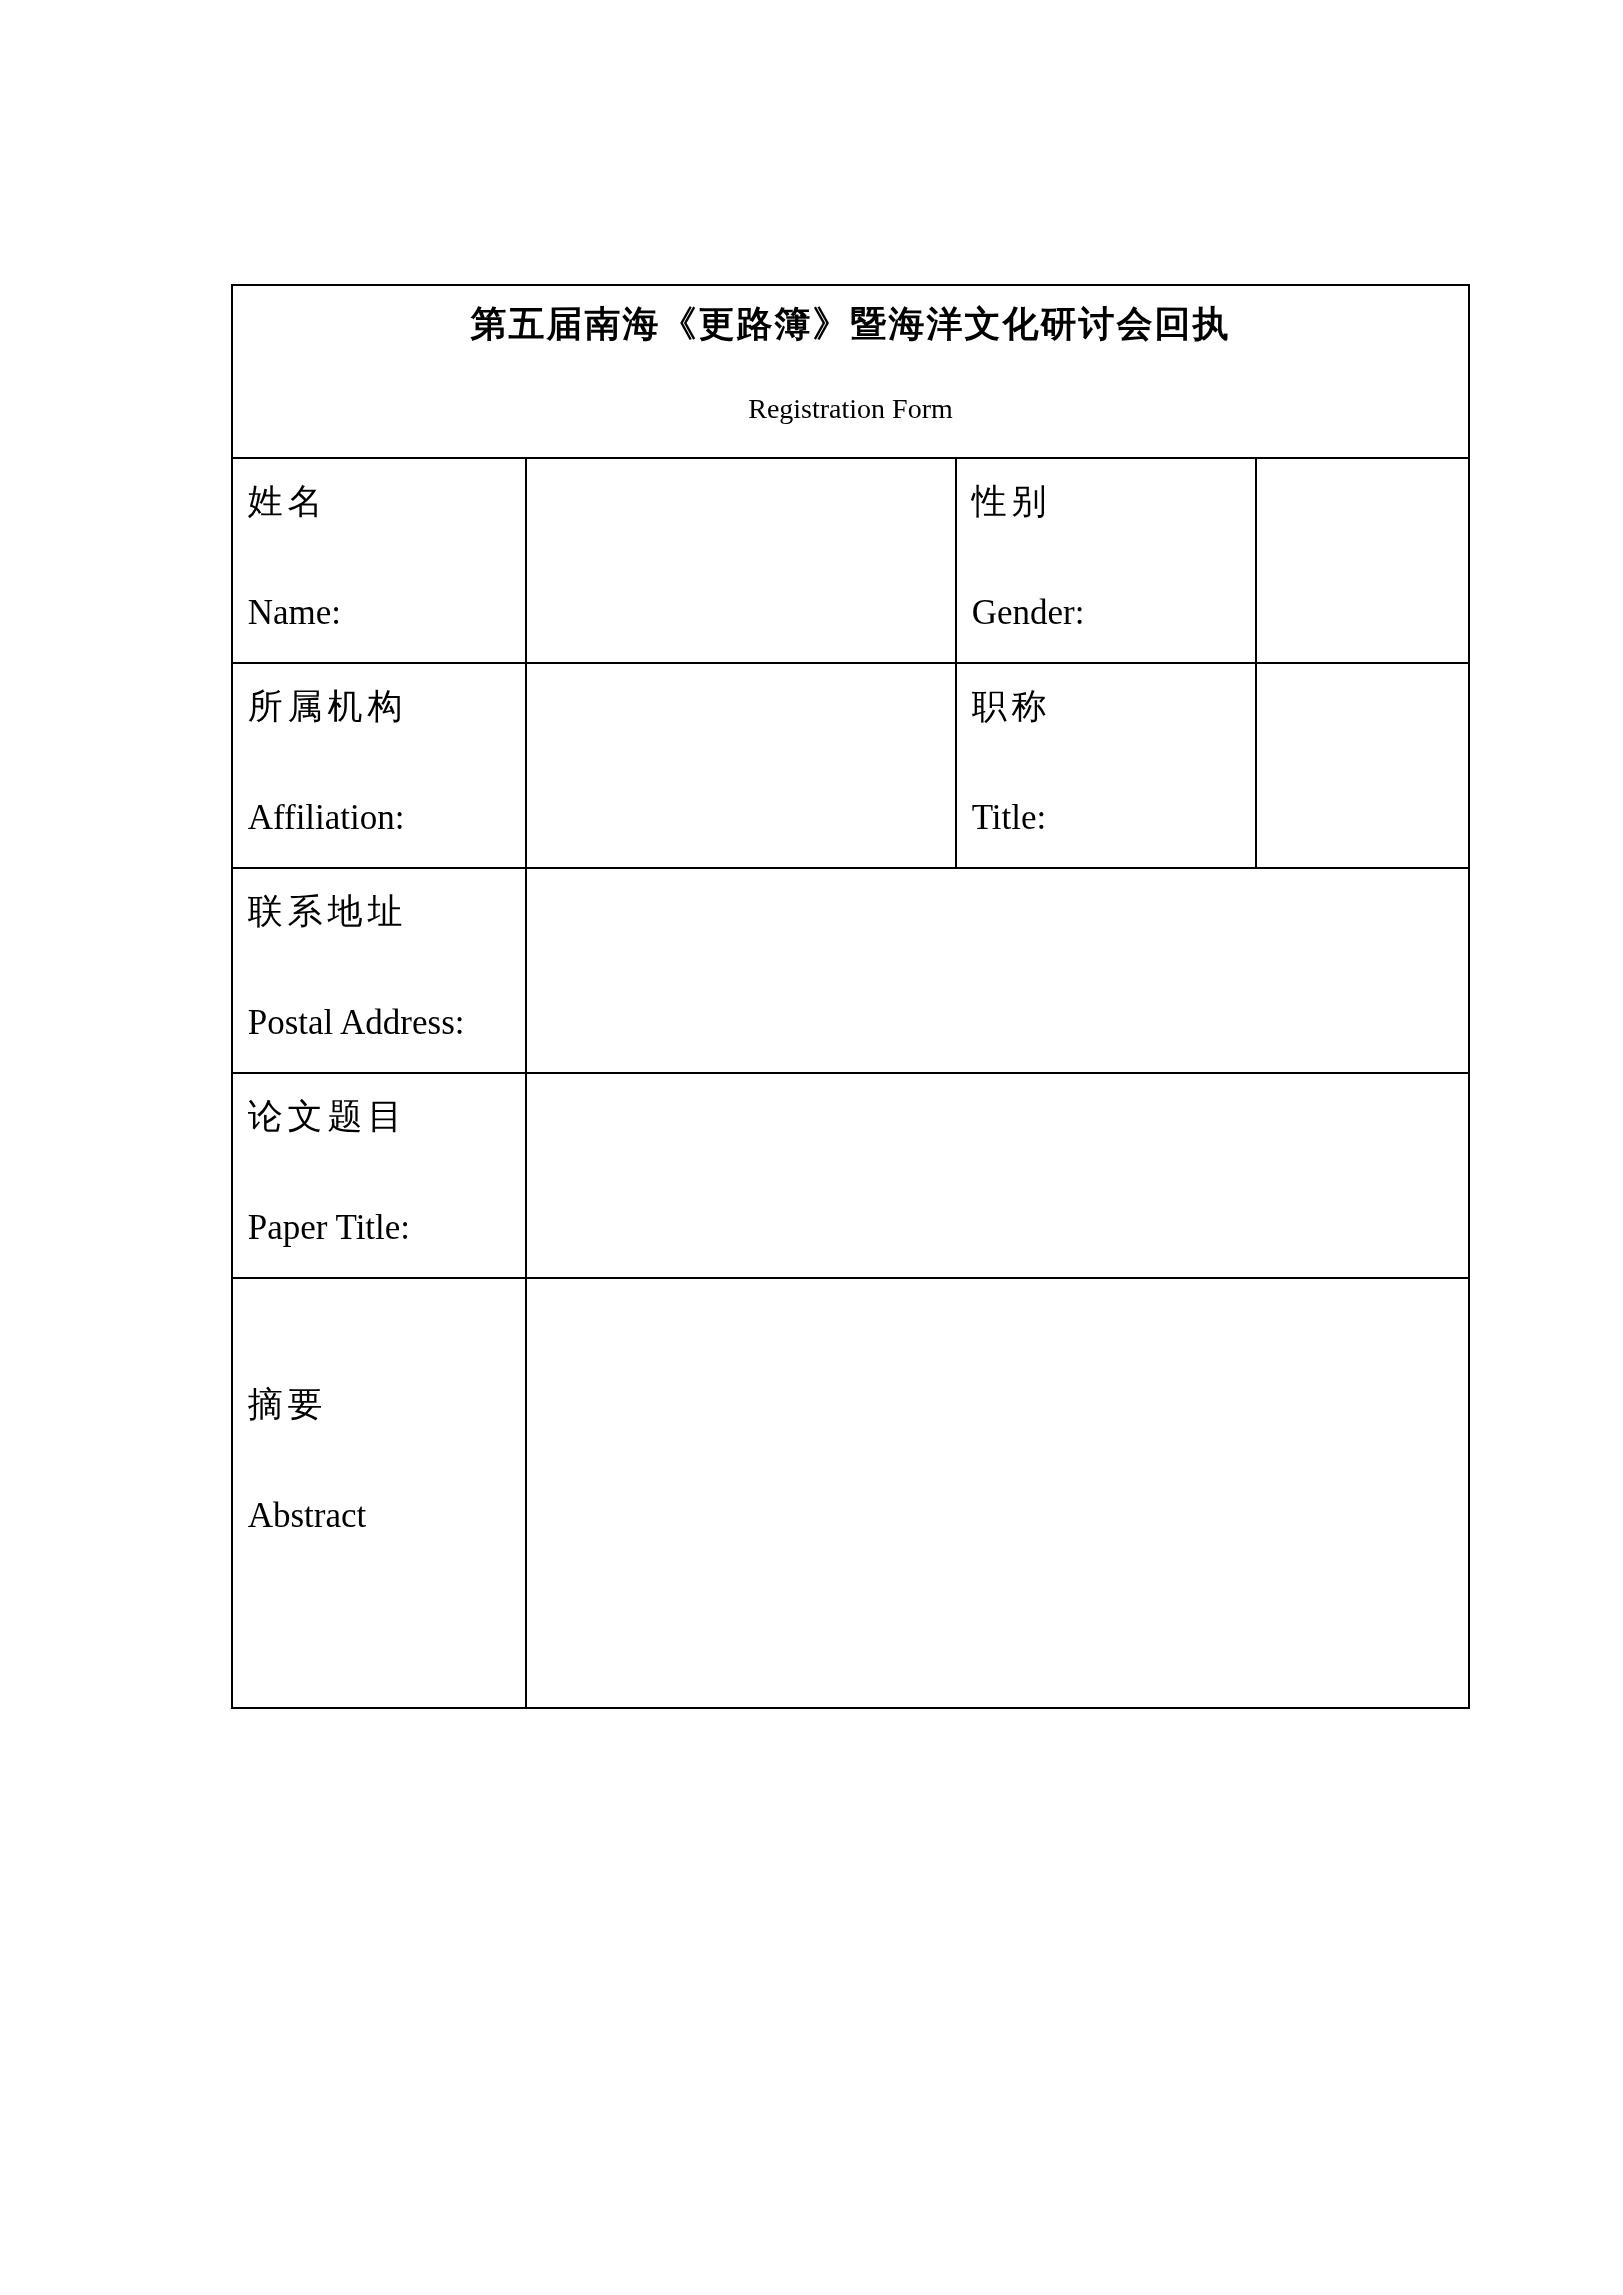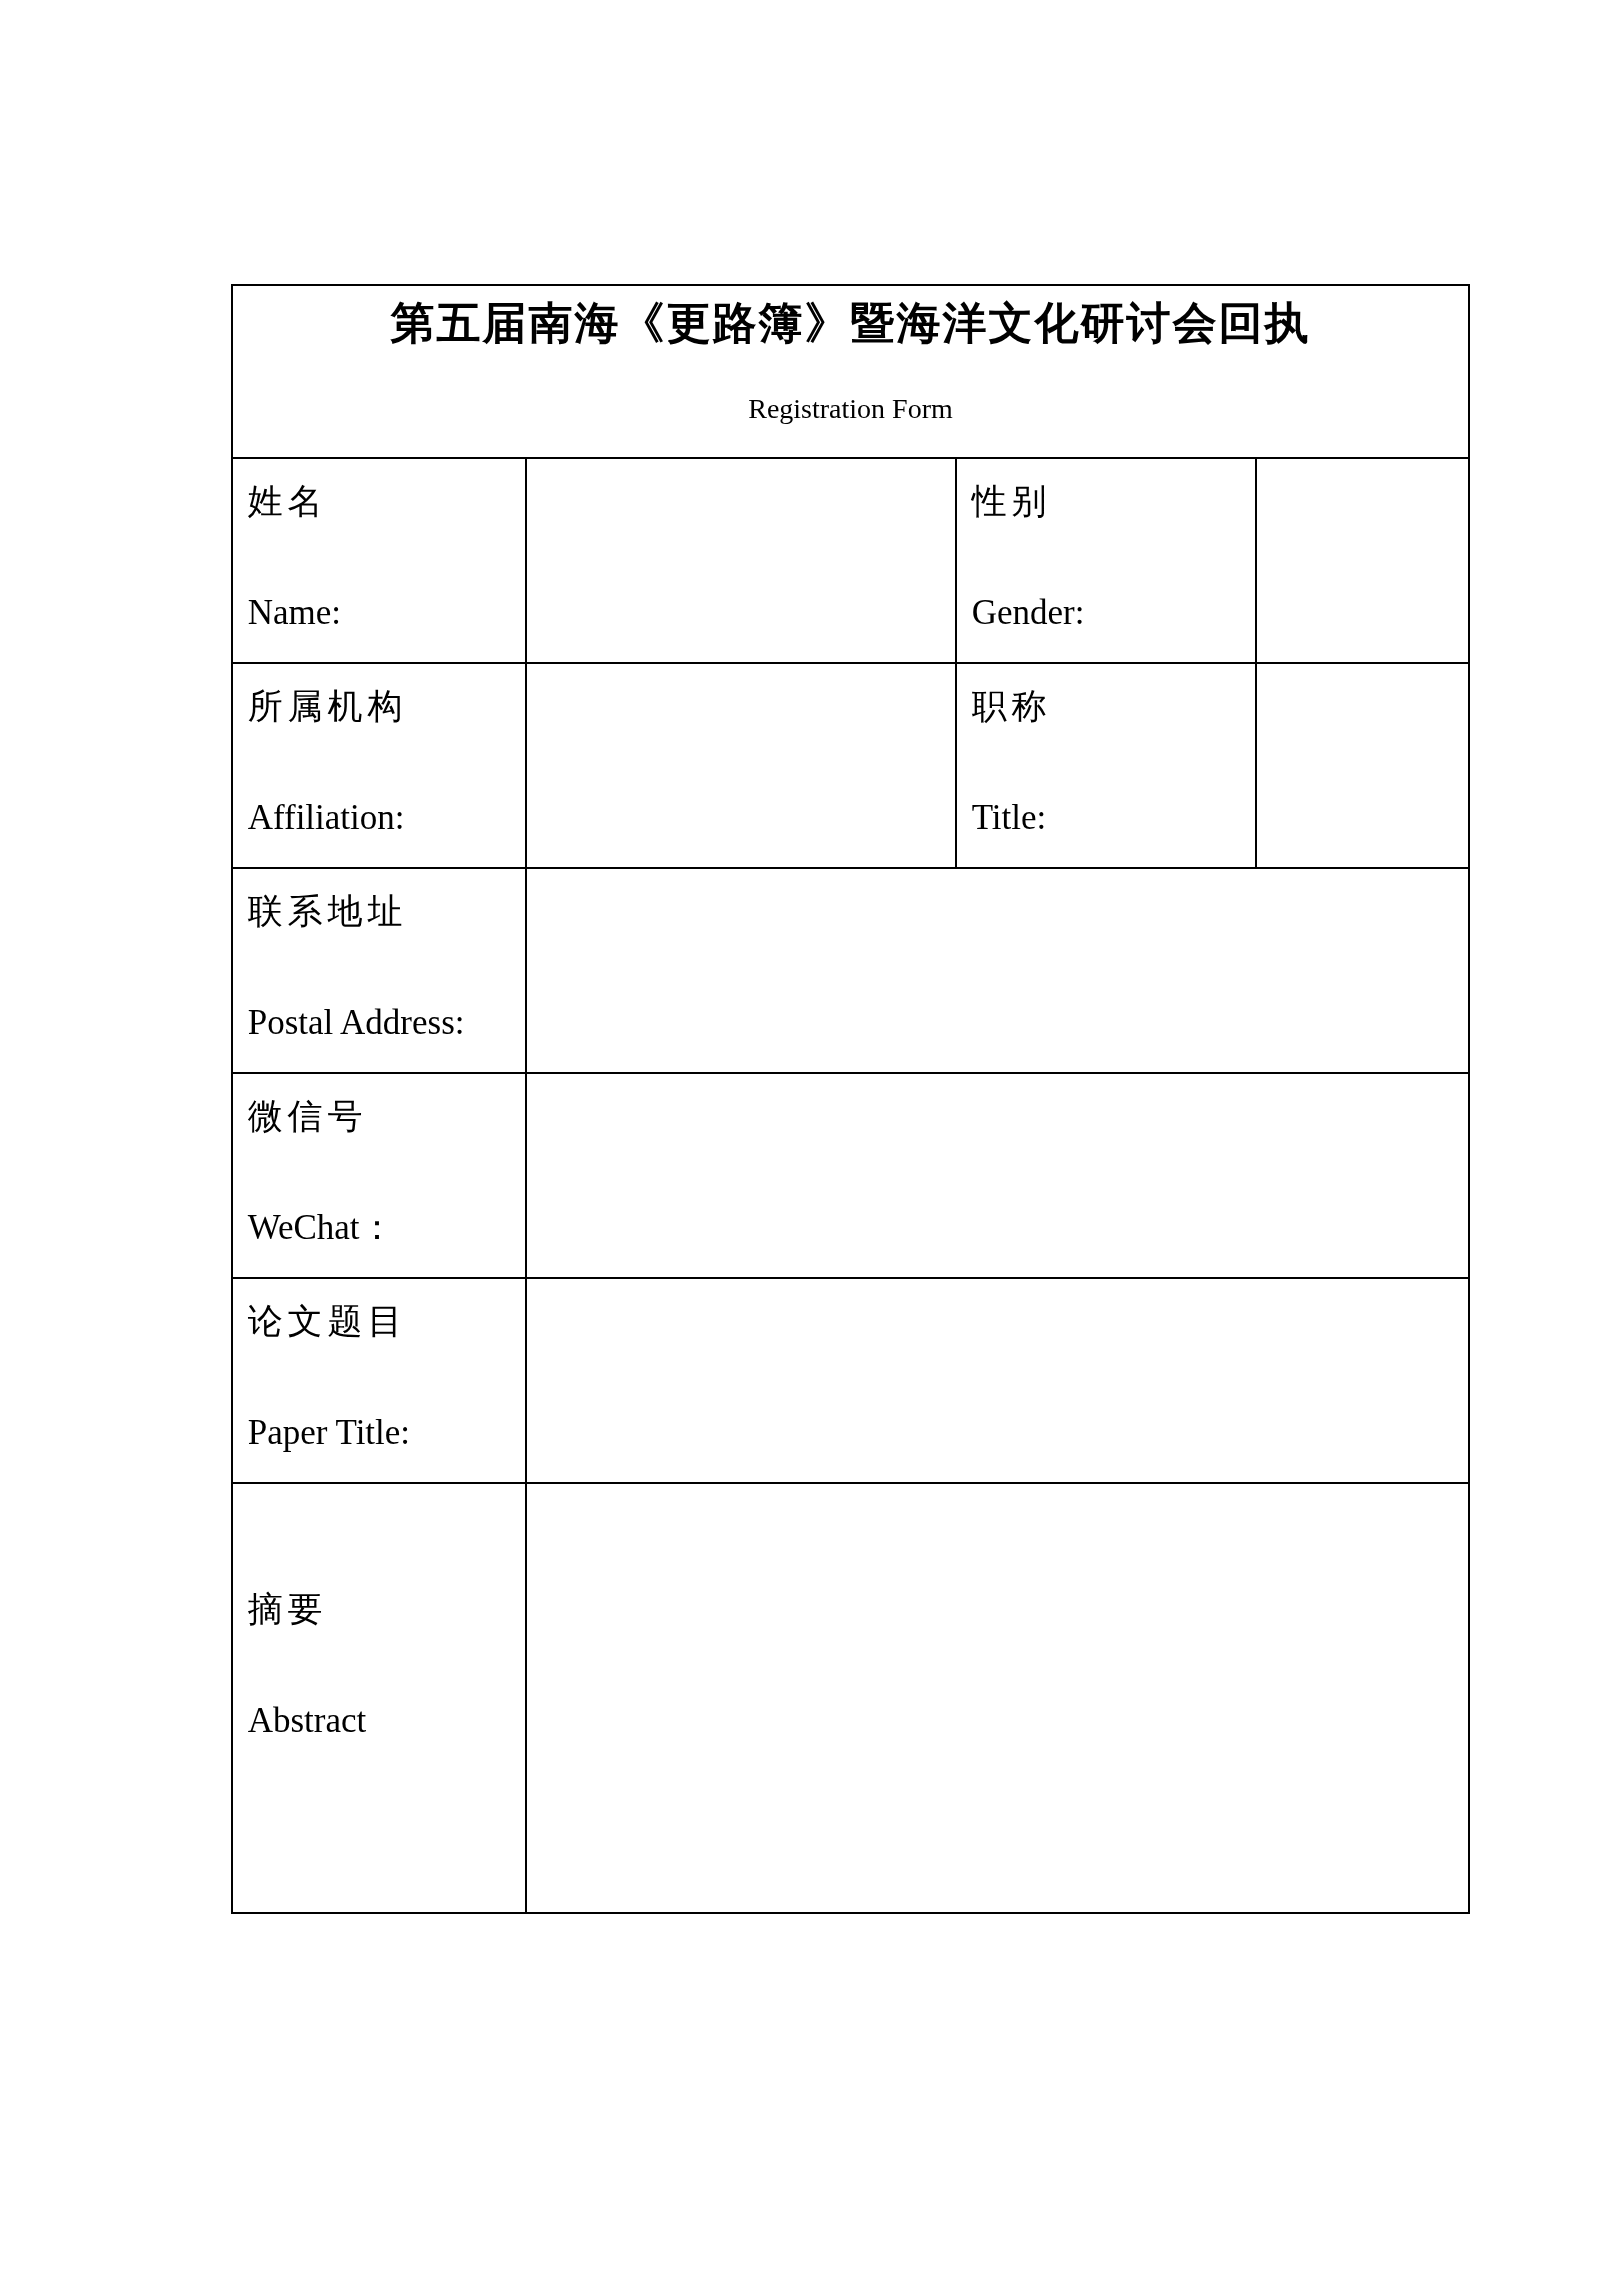--- a/index.html
+++ b/index.html
@@ -29,21 +29,21 @@
     padding: 0;
     box-sizing: border-box;
   }
   .title-cell {
     height: 173px;
     text-align: center;
   }
   .title-cn {
     display: block;
     font-weight: bold;
-    font-size: 44px;
+    font-size: 36px;
     line-height: 36px;
     margin-top: 19.6px;
     letter-spacing: 2px;
   }
   .title-en {
     display: block;
     font-size: 28px;
     line-height: 36px;
     margin-top: 49px;
   }
@@ -133,29 +133,20 @@
     <td class="label-cell">
       <span class="lbl-cn">联系地址</span>
       <span class="lbl-en">Postal Address:</span>
     </td>
     <td colspan="3">
       <span class="field"></span>
     </td>
   </tr>
 
 
-  <tr class="row-std">
-    <td class="label-cell">
-      <span class="lbl-cn">微信号</span>
-      <span class="lbl-en">WeChat：</span>
-    </td>
-    <td colspan="3">
-      <span class="field"></span>
-    </td>
-  </tr>
 
   <tr class="row-std">
     <td class="label-cell">
       <span class="lbl-cn">论文题目</span>
       <span class="lbl-en">Paper Title:</span>
     </td>
     <td colspan="3">
       <span class="field"></span>
     </td>
   </tr>

